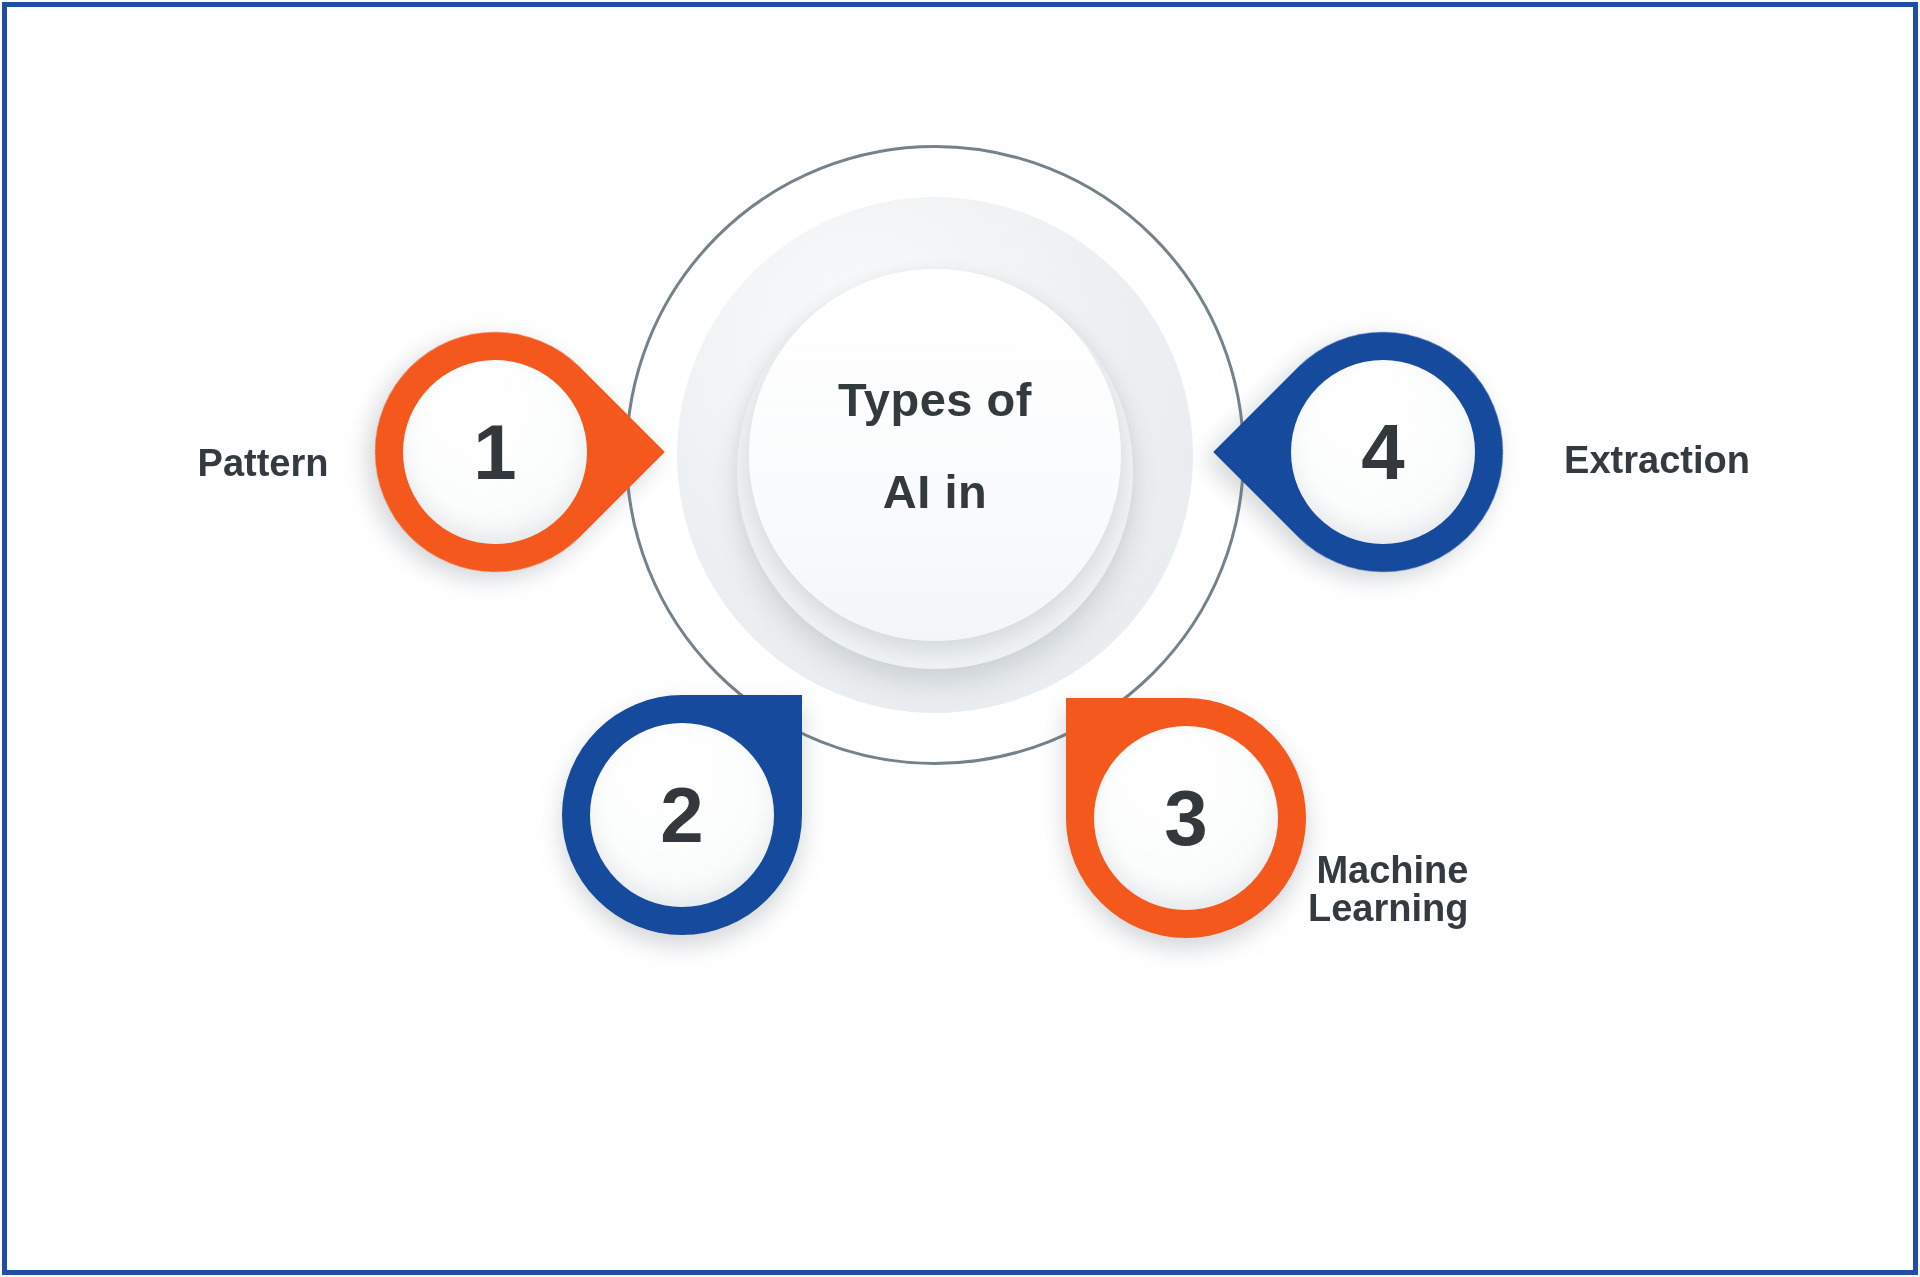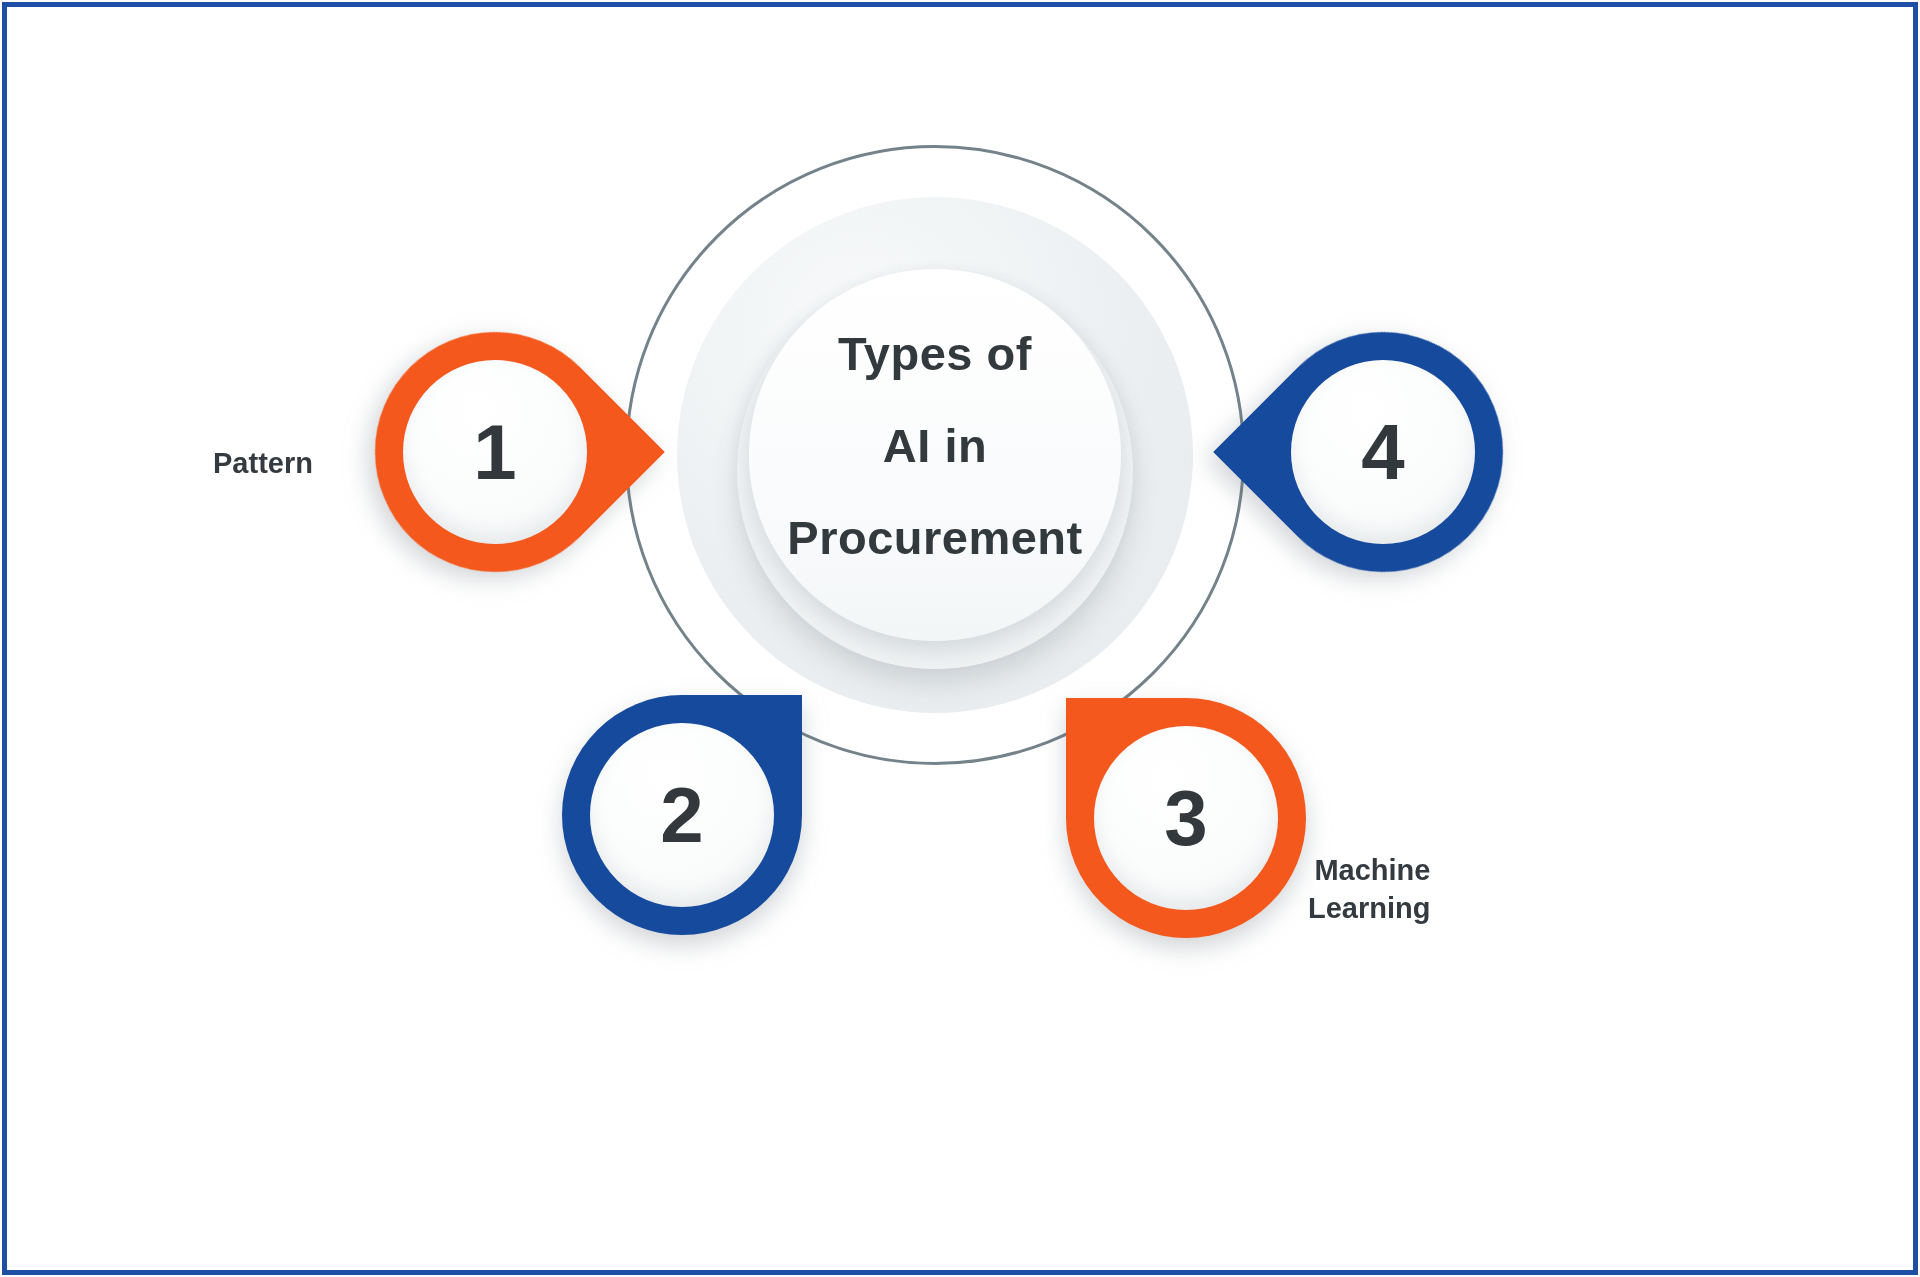--- a/index.html
+++ b/index.html
@@ -51,21 +51,21 @@
   .marker-4{left:1263px;top:332px;}
   .marker .inner{
     position:absolute;inset:28px;border-radius:50%;
     background:radial-gradient(circle at 40% 28%, #ffffff 0%, #fbfcfc 55%, #f2f5f6 100%);
     box-shadow:inset 0 -10px 18px rgba(100,110,120,0.10);
     display:flex;align-items:center;justify-content:center;
   }
   .marker .num{font-size:78px;font-weight:700;color:#32383C;}
 
   
-  .side-label{position:absolute;color:#343B40;font-weight:700;font-size:29px;line-height:38px;}
+  .side-label{position:absolute;color:#343B40;font-weight:700;font-size:38px;line-height:38px;}
   .side-label.center{text-align:center;width:360px;}
   .label-1{left:83px;top:444px;}
   .label-2{left:221px;top:849px;}
   .label-3{left:1308px;top:851px;text-align:right;}
   .label-4{left:1477px;top:441px;}
 
   
   .logo{position:absolute;left:1638px;top:1138px;width:240px;height:110px;}
   .logo-mark{position:absolute;left:0;top:0;width:88px;height:88px;}
   .loop{position:absolute;width:50px;height:50px;border-radius:50%;box-sizing:border-box;}
@@ -90,21 +90,20 @@
 
 <div class="canvas">
   <div class="frame"></div>
 
   <div class="ring-outline"></div>
   <div class="gray-disc"></div>
   <div class="disc-behind"></div>
   <div class="white-disc">
     <div class="title-line">Types of</div>
     <div class="title-line">AI in</div>
-    <div class="title-line">Procurement</div>
   </div>
 
   <div class="marker marker-1">
     <div class="pin orange"></div>
     <div class="inner">
       <span class="num">1</span>
     </div>
   </div>
   <div class="side-label center label-1">
     <div>Pattern</div>
@@ -128,15 +127,16 @@
     <div>Learning</div>
   </div>
 
   <div class="marker marker-4">
     <div class="pin blue"></div>
     <div class="inner">
       <span class="num">4</span>
     </div>
   </div>
   <div class="side-label center label-4">
+    <div>Extraction</div>
   </div>
 
 </div>
 
 </body></html>

